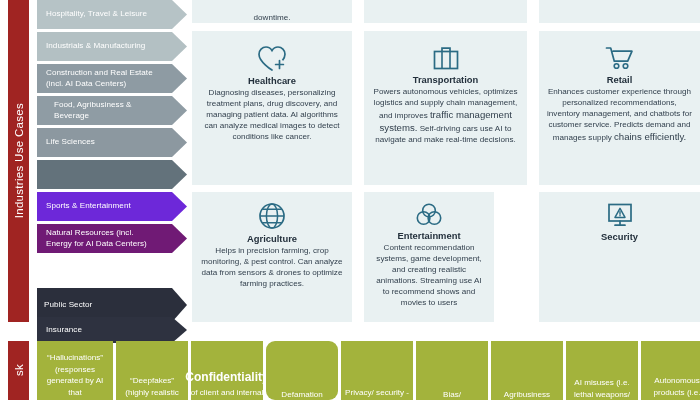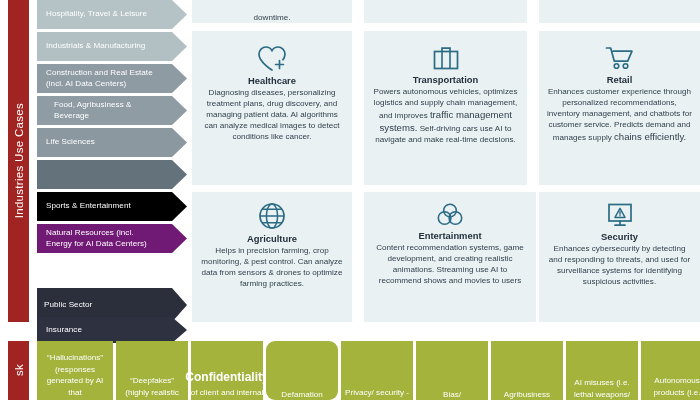--- a/index.html
+++ b/index.html
@@ -105,21 +105,21 @@
       </div>
       <div class="chev" style="top: 96px; height: 29px; background: rgb(143, 156, 164);">
         <span style="white-space: pre-line; margin-left: 8px;">Food, Agribusiness &amp; Beverage</span>
       </div>
       <div class="chev" style="top: 128px; height: 29px; background: rgb(140, 152, 160);">
         <span style="white-space: pre-line;">Life Sciences</span>
       </div>
       <div class="chev" style="top: 160px; height: 29px; background: rgb(99, 114, 123);">
         <span style="white-space: pre-line; margin-top: 40px;">Transportation &amp; Logistics</span>
       </div>
-      <div class="chev" style="top: 192px; height: 29px; background: #000000;">
+      <div class="chev" style="top: 192px; height: 29px; background: #6d28d9;">
         <span style="white-space: pre-line;">Sports &amp; Entertainment</span>
       </div>
       <div class="chev" style="top: 224px; height: 29px; background: #701a75;">
         <span style="white-space: pre-line;">Natural Resources (incl.
 Energy for AI Data Centers)</span>
       </div>
       <div class="chev" style="top: 288px; height: 34px; background: rgb(43, 47, 60); padding-left: 7px;">
         <span style="white-space: pre-line;">Public Sector</span>
       </div>
       <div class="chev" style="top: 317px; height: 26px; background: rgb(46, 50, 64);">
@@ -174,21 +174,21 @@
         <div class="card-icon">
           <svg width="28" height="28" viewBox="0 0 28 28">
             <circle cx="14" cy="14" r="12" fill="none" stroke="#2b6b84" stroke-width="1.7"></circle>
             <ellipse cx="14" cy="14" rx="5.6" ry="12" fill="none" stroke="#2b6b84" stroke-width="1.5"></ellipse>
             <path d="M2 14h24M4.2 7.2h19.6M4.2 20.8h19.6" fill="none" stroke="#2b6b84" stroke-width="1.5"></path>
           </svg>
         </div>
         <div class="card-title">Agriculture</div>
         <div class="card-body">Helps in precision farming, crop monitoring, &amp; pest control. Can analyze data from sensors &amp; drones to optimize farming practices.</div>
       </div>
-      <div class="card" style="left: 172px; width: 172px; top: 192px; height: 130px; padding-top: 10px;">
+      <div class="card" style="left: 172px; width: 130px; top: 192px; height: 130px; padding-top: 10px;">
         <div class="card-icon">
           <svg width="28" height="25" viewBox="0 0 28 25">
             <circle cx="14" cy="8.5" r="6.3" fill="none" stroke="#2b6b84" stroke-width="1.6"></circle>
             <circle cx="8.6" cy="16" r="6.3" fill="none" stroke="#2b6b84" stroke-width="1.6"></circle>
             <circle cx="19.4" cy="16" r="6.3" fill="none" stroke="#2b6b84" stroke-width="1.6"></circle>
           </svg>
         </div>
         <div class="card-title">Entertainment</div>
         <div class="card-body">Content recommendation systems, game development, and creating realistic animations. Streaming use AI to recommend shows and movies to users</div>
       </div>
@@ -196,21 +196,20 @@
         <div class="card-icon">
           <svg width="28" height="26" viewBox="0 0 28 26">
             <rect x="3" y="2.5" width="22" height="16.5" fill="none" stroke="#2b6b84" stroke-width="1.7"></rect>
             <path d="M14 19v4M9 23.2h10" fill="none" stroke="#2b6b84" stroke-width="1.7" stroke-linecap="round"></path>
             <path d="M14 6.4l5 9H9z" fill="none" stroke="#2b6b84" stroke-width="1.5" stroke-linejoin="round"></path>
             <path d="M14 9.6v2.6" stroke="#2b6b84" stroke-width="1.4" stroke-linecap="round"></path>
             <circle cx="14" cy="13.8" r=".8" fill="#2b6b84"></circle>
           </svg>
         </div>
         <div class="card-title">Security</div>
-        <div class="card-body">Enhances cybersecurity by detecting and responding to threats, and used for surveillance systems for identifying suspicious activities.</div>
       </div>
     </div>
 
   <div id="risks">
       <div class="risk-box" style="left: 0px; width: 76px; padding-bottom: 2px;">
         <span>“Hallucinations” (responses generated by AI that</span>
       </div>
       <div class="risk-box" style="left: 79px; width: 72px; padding-bottom: 2px;">
         <span>“Deepfakes” (highly realistic</span>
       </div>

